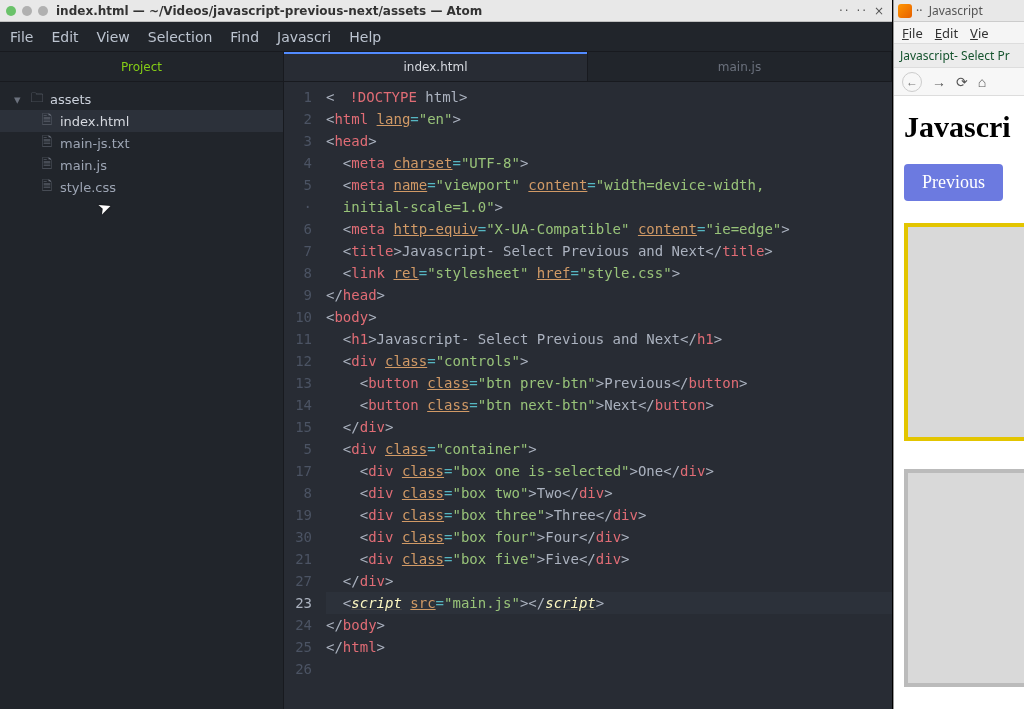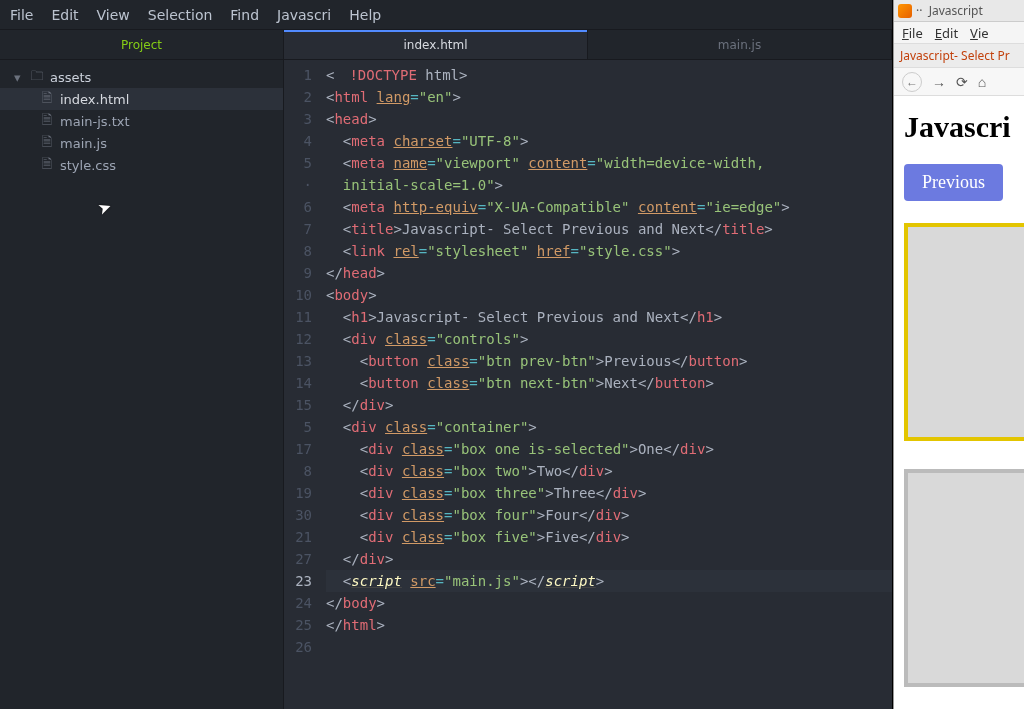--- a/index.html
+++ b/index.html
@@ -214,21 +214,21 @@
     font-size:13px; color:#333;
     border-bottom:1px solid #ddd;
     text-decoration: underline;
     text-decoration-color: transparent;
   }
   .ff-menubar span::first-letter { text-decoration: underline; }
   .ff-tabbar {
     height:24px;
     background:#ececec;
     display:flex; align-items:center;
-    padding:0 6px; font-size:12px; color:#c2410c;
+    padding:0 6px; font-size:12px; color:#14532d;
     border-bottom:1px solid #ddd;
     white-space:nowrap; overflow:hidden;
   }
   .ff-tool {
     height:28px;
     background:#f7f7f7;
     display:flex; align-items:center;
     gap:10px; padding:0 8px;
     border-bottom:1px solid #ddd;
     color:#555;
@@ -277,20 +277,29 @@
     font-size:26px;
   }
   .ff-box.second { border-color:#bbb; margin-top:28px; }
 </style>
 </head>
 <body>
 
 <div class="desktop">
 
   <div class="atom-window">
+    <div class="atom-titlebar">
+      <div class="traffic">
+        <span class="tr-green"></span>
+        <span class="tr-grey"></span>
+        <span class="tr-grey"></span>
+      </div>
+      <span class="title">index.html — ~/Videos/javascript-previous-next/assets — Atom</span>
+      <span class="right-dots">··  ·· ×</span>
+    </div>
 
     <div class="atom-menubar" id="atom-menu">
         <span>File</span>
         <span>Edit</span>
         <span>View</span>
         <span>Selection</span>
         <span>Find</span>
         <span>Javascri</span>
         <span>Help</span>
       </div>

